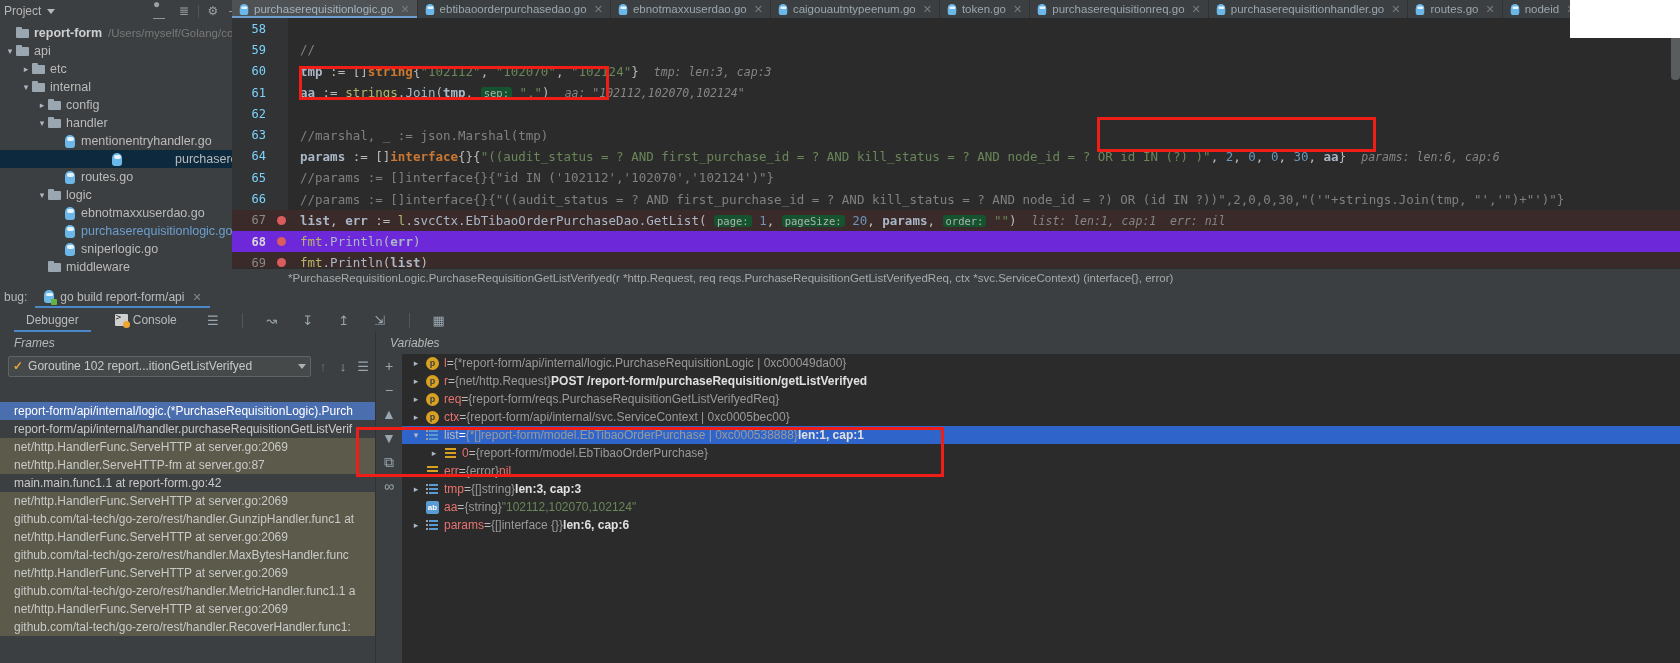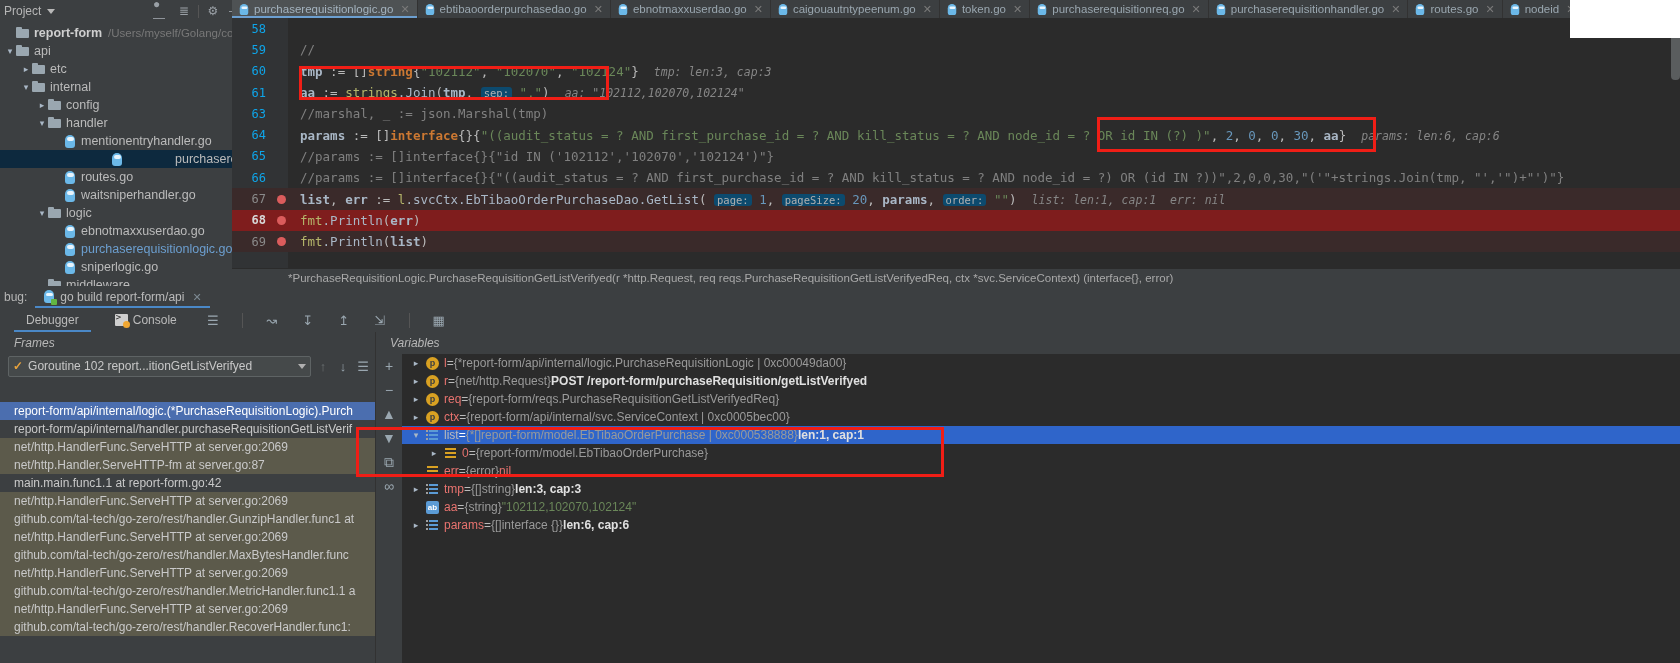--- a/index.html
+++ b/index.html
@@ -104,44 +104,44 @@
     position:absolute; left:0; top:0; width:42px; height:100%;
     background:#313335;
   }
   .gutter-marks { position:absolute; left:42px; top:0; width:14px; height:100%; background:#313335; }
   .code-lines { position:absolute; left:0; top:0; right:0; }
   .cl {
     height:21.3px; display:flex; align-items:center; white-space:pre; position:relative;
   }
   .ln {
     width:42px; flex:0 0 42px; text-align:right; padding-right:8px;
-    color:#0ea5e9; font-size:12px; font-family:"DejaVu Sans Mono", monospace;
+    color:#7dd3fc; font-size:12px; font-family:"DejaVu Sans Mono", monospace;
   }
   .ln.cur { color:#a4a3a3; font-weight:bold; }
   .bp {
     width:14px; flex:0 0 14px; display:flex; align-items:center; justify-content:center;
   }
   .bp .dot { width:9px; height:9px; border-radius:50%; background:#db5c5c; display:block; }
   .code-txt { padding-left:12px; }
 
   .cl.exec { background:#3a2a2a; }
   .cl.exec .ln { color:#8a8a8a; }
-  .cl.current { background:#7f1d1d; }
+  .cl.current { background:#6d28d9; }
   .cl.current .ln { color:#d8d8d8; }
 
   
   .c-kw { color:#cc7832; font-weight:bold; }
   .c-fn { color:#b5b66b; }
   .c-str { color:#6a8759; }
   .c-num { color:#6897bb; }
   .c-cmt { color:#808080; }
   .c-id { color:#a9b7c6; }
   .c-hint { color:#868686; font-style:italic; font-size:11.5px; }
   .inlay {
-    background:#0c4a6e; color:#b0b0b0; border-radius:3px;
+    background:#14532d; color:#b0b0b0; border-radius:3px;
     padding:0 3px; font-size:10.5px; font-style:normal;
   }
   .c-wh { color:#a9b7c6; font-weight:bold; }
 
   .breadcrumb {
     position:absolute; left:0; bottom:0; right:0; height:17px;
     background:#3c3f41; display:flex; align-items:center; padding-left:56px;
     font-size:11.5px; color:#a9a9a9; white-space:nowrap; overflow:hidden;
   }
 
@@ -350,25 +350,20 @@
         <div class="tree-row selected" style="padding-left: 52px;">
           <span class="arrow blank"></span>
           <span class="go-ico"></span>
           <span class="tree-label">purchaserequisitionhandler</span>
         </div>
         <div class="tree-row" style="padding-left: 52px;">
           <span class="arrow blank"></span>
           <span class="go-ico"></span>
           <span class="tree-label">routes.go</span>
         </div>
-        <div class="tree-row" style="padding-left: 52px;">
-          <span class="arrow blank"></span>
-          <span class="go-ico"></span>
-          <span class="tree-label">waitsniperhandler.go</span>
-        </div>
         <div class="tree-row" style="padding-left: 36px;">
           <span class="arrow">▾</span>
           <span class="folder-ico"></span>
           <span class="tree-label">logic</span>
         </div>
         <div class="tree-row" style="padding-left: 52px;">
           <span class="arrow blank"></span>
           <span class="go-ico"></span>
           <span class="tree-label">ebnotmaxxuserdao.go</span>
         </div>
@@ -440,20 +435,21 @@
       </div>
 
     <div class="code-wrap">
       <div class="gutter"></div>
       <div class="gutter-marks"></div>
       <div class="code-lines" id="codelines">
           <div class="cl"><span class="ln">58</span><span class="bp"></span><span class="code-txt"></span></div>
           <div class="cl"><span class="ln">59</span><span class="bp"></span><span class="code-txt"><span class="c-cmt">//</span></span></div>
           <div class="cl"><span class="ln">60</span><span class="bp"></span><span class="code-txt"><span class="c-wh">tmp</span> := []<span class="c-kw">string</span>{<span class="c-str">"102112"</span>, <span class="c-str">"102070"</span>, <span class="c-str">"102124"</span>}  <span class="c-hint">tmp: len:3, cap:3</span></span></div>
           <div class="cl"><span class="ln">61</span><span class="bp"></span><span class="code-txt"><span class="c-wh">aa</span> := <span class="c-fn">strings</span><span class="c-id">.Join</span>(<span class="c-wh">tmp</span>, <span class="inlay">sep:</span> <span class="c-str">","</span>)  <span class="c-hint">aa: "102112,102070,102124"</span></span></div>
+          <div class="cl"><span class="ln">62</span><span class="bp"></span><span class="code-txt"></span></div>
           <div class="cl"><span class="ln">63</span><span class="bp"></span><span class="code-txt"><span class="c-cmt">//marshal, _ := json.Marshal(tmp)</span></span></div>
           <div class="cl"><span class="ln">64</span><span class="bp"></span><span class="code-txt"><span class="c-wh">params</span> := []<span class="c-kw">interface</span>{}{<span class="c-str">"((audit_status = ? AND first_purchase_id = ? AND kill_status = ? AND node_id = ? OR id IN (?) )"</span>, <span class="c-num">2</span>, <span class="c-num">0</span>, <span class="c-num">0</span>, <span class="c-num">30</span>, <span class="c-wh">aa</span>}  <span class="c-hint">params: len:6, cap:6</span></span></div>
           <div class="cl"><span class="ln">65</span><span class="bp"></span><span class="code-txt"><span class="c-cmt">//params := []interface{}{"id IN ('102112','102070','102124')"}</span></span></div>
           <div class="cl"><span class="ln">66</span><span class="bp"></span><span class="code-txt"><span class="c-cmt">//params := []interface{}{"((audit_status = ? AND first_purchase_id = ? AND kill_status = ? AND node_id = ?) OR (id IN ?))",2,0,0,30,"('"+strings.Join(tmp, "','")+"')"}</span></span></div>
           <div class="cl exec"><span class="ln">67</span><span class="bp"><span class="dot"></span></span><span class="code-txt"><span class="c-wh">list</span>, <span class="c-wh">err</span> := <span class="c-fn">l</span><span class="c-id">.svcCtx</span><span class="c-id">.EbTibaoOrderPurchaseDao</span><span class="c-id">.GetList</span>( <span class="inlay">page:</span> <span class="c-num">1</span>, <span class="inlay">pageSize:</span> <span class="c-num">20</span>, <span class="c-wh">params</span>, <span class="inlay">order:</span> <span class="c-str">""</span>)  <span class="c-hint">list: len:1, cap:1  err: nil</span></span></div>
           <div class="cl current"><span class="ln cur">68</span><span class="bp"><span class="dot"></span></span><span class="code-txt"><span class="c-fn">fmt</span><span class="c-id">.Println</span>(<span class="c-wh">err</span>)</span></div>
           <div class="cl exec"><span class="ln">69</span><span class="bp"><span class="dot"></span></span><span class="code-txt"><span class="c-fn">fmt</span><span class="c-id">.Println</span>(<span class="c-wh">list</span>)</span></div>
         </div>
     </div>
 

